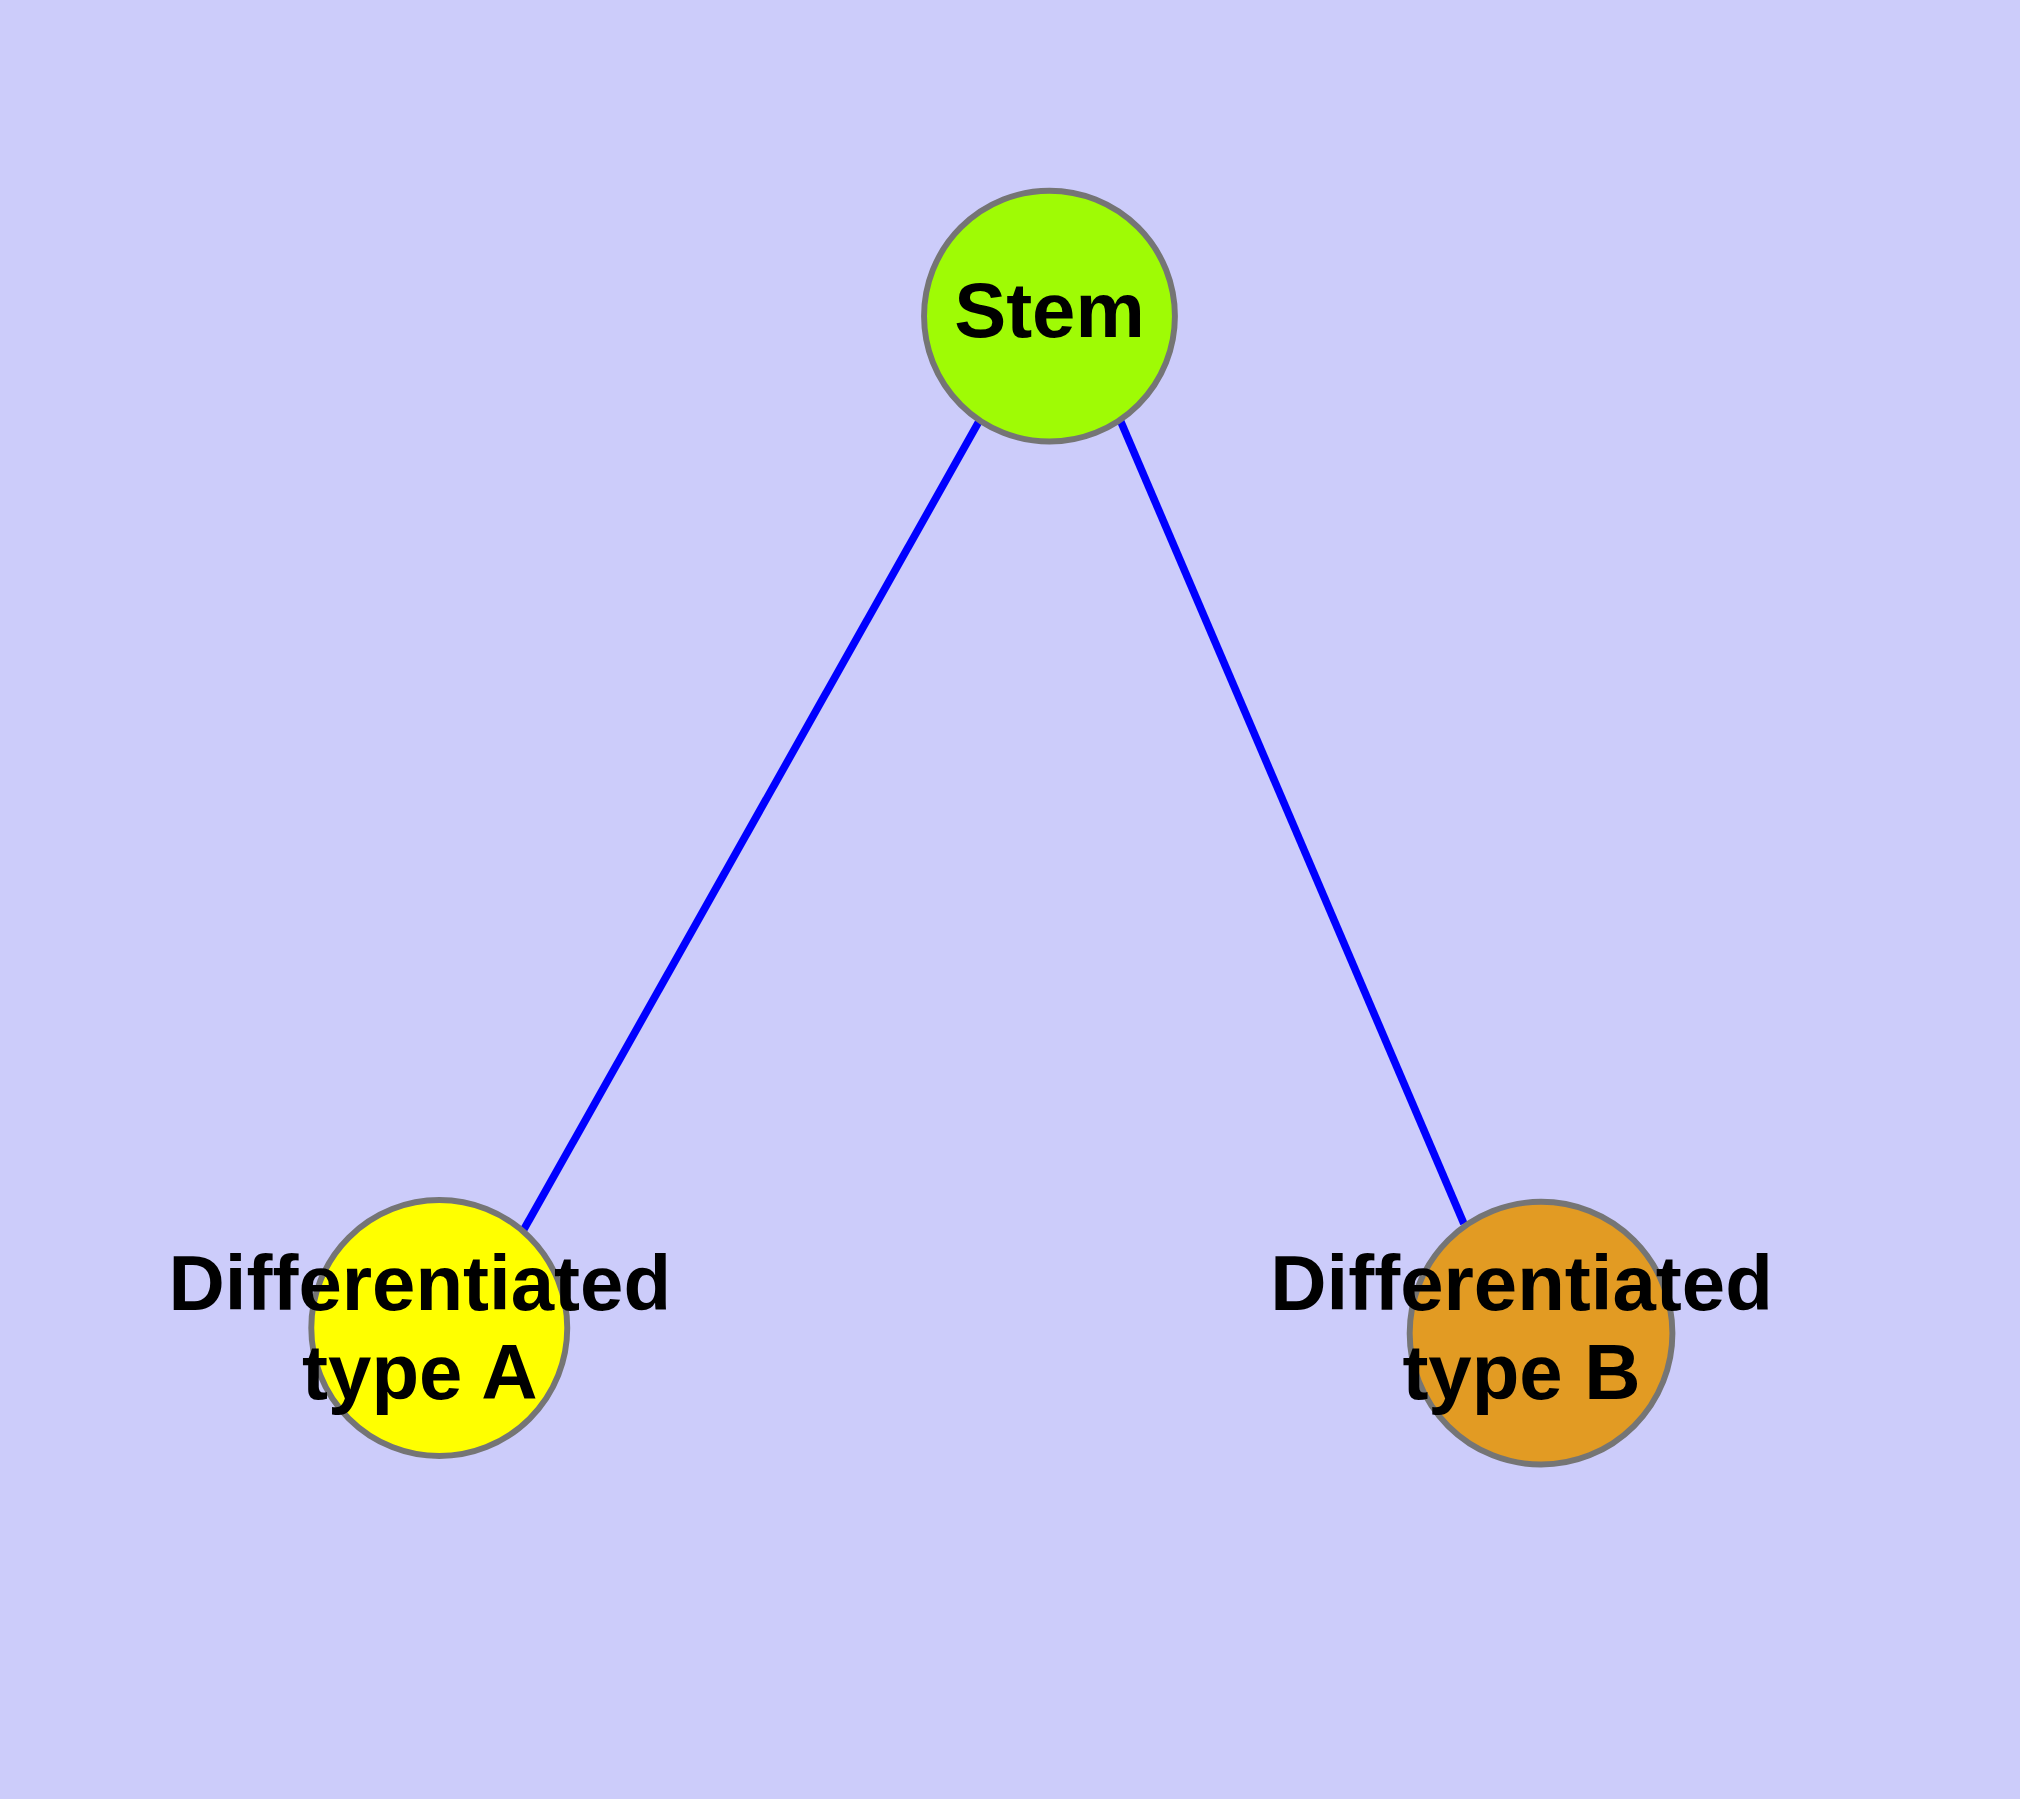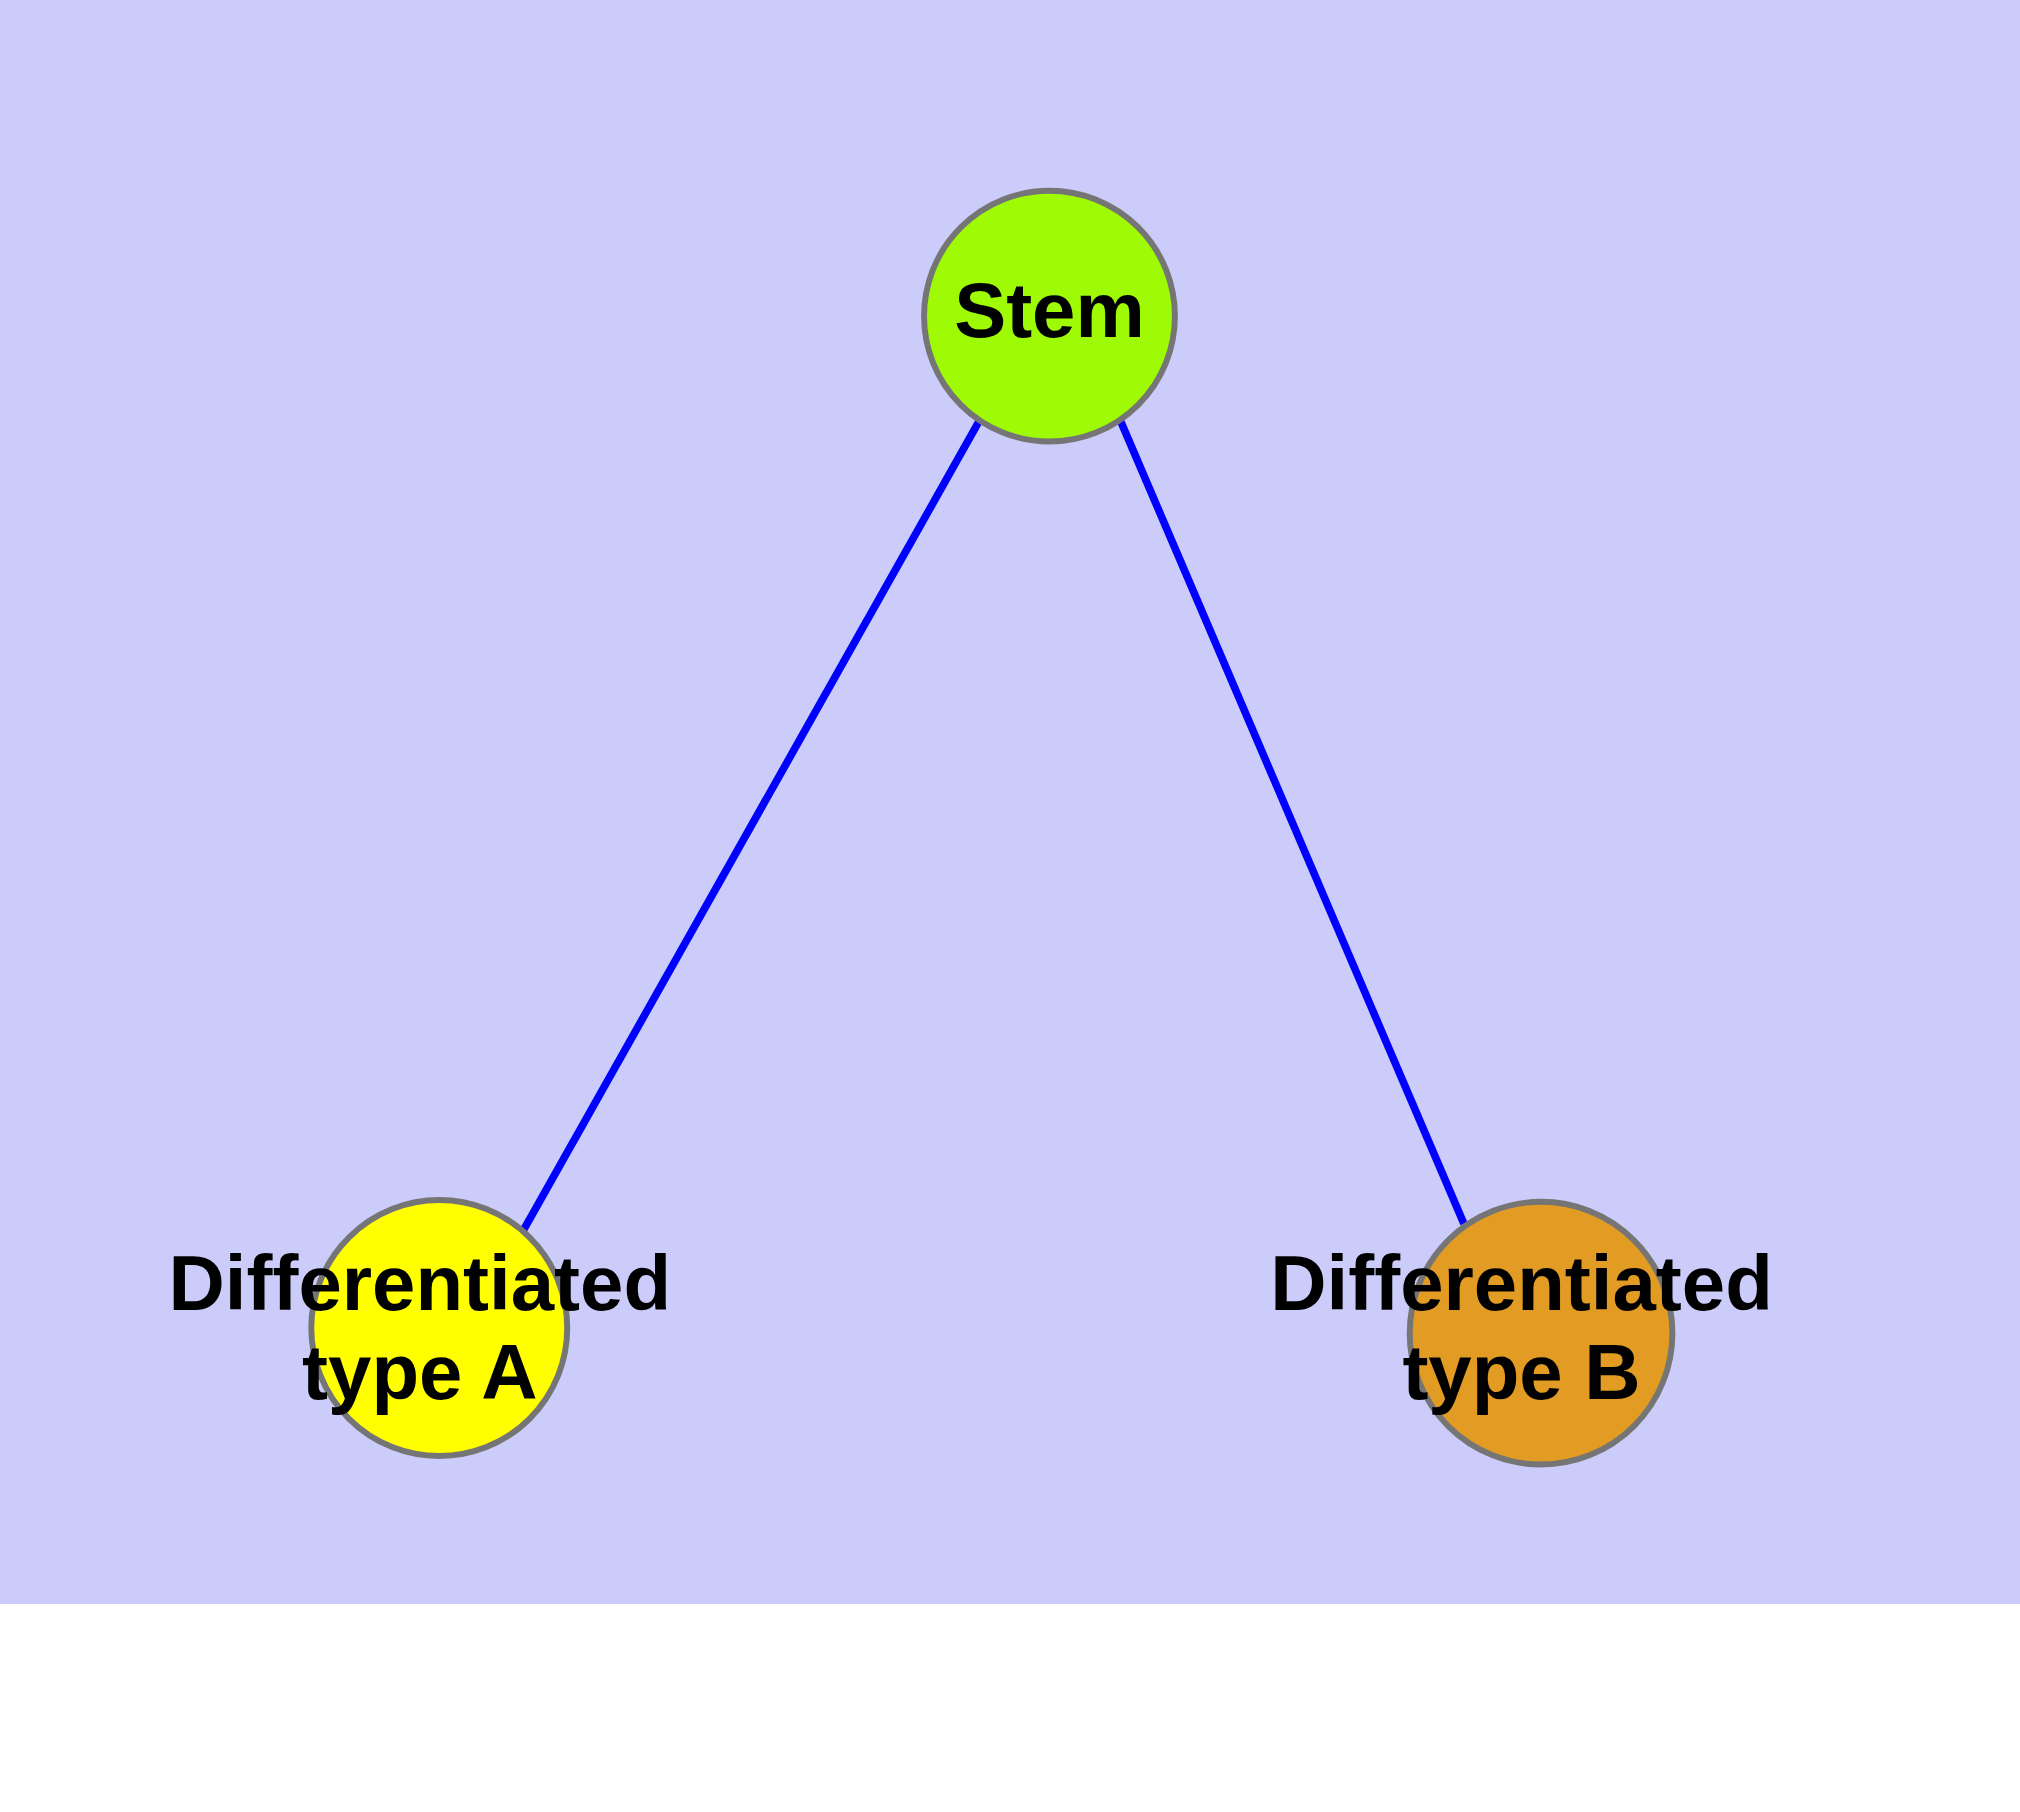--- a/index.html
+++ b/index.html
@@ -3,21 +3,21 @@
 <meta charset="utf-8">
 <style>
   html, body {
     margin: 0;
     padding: 0;
     background: #ffffff;
   }
   #canvas {
     position: relative;
     width: 2021px;
-    height: 1604px;
+    height: 1799px;
     overflow: hidden;
     font-family: "Liberation Sans", sans-serif;
   }
   #graph-svg {
     position: absolute;
     top: 0;
     left: 0;
     width: 2021px;
     height: 1812px;
     display: block;

